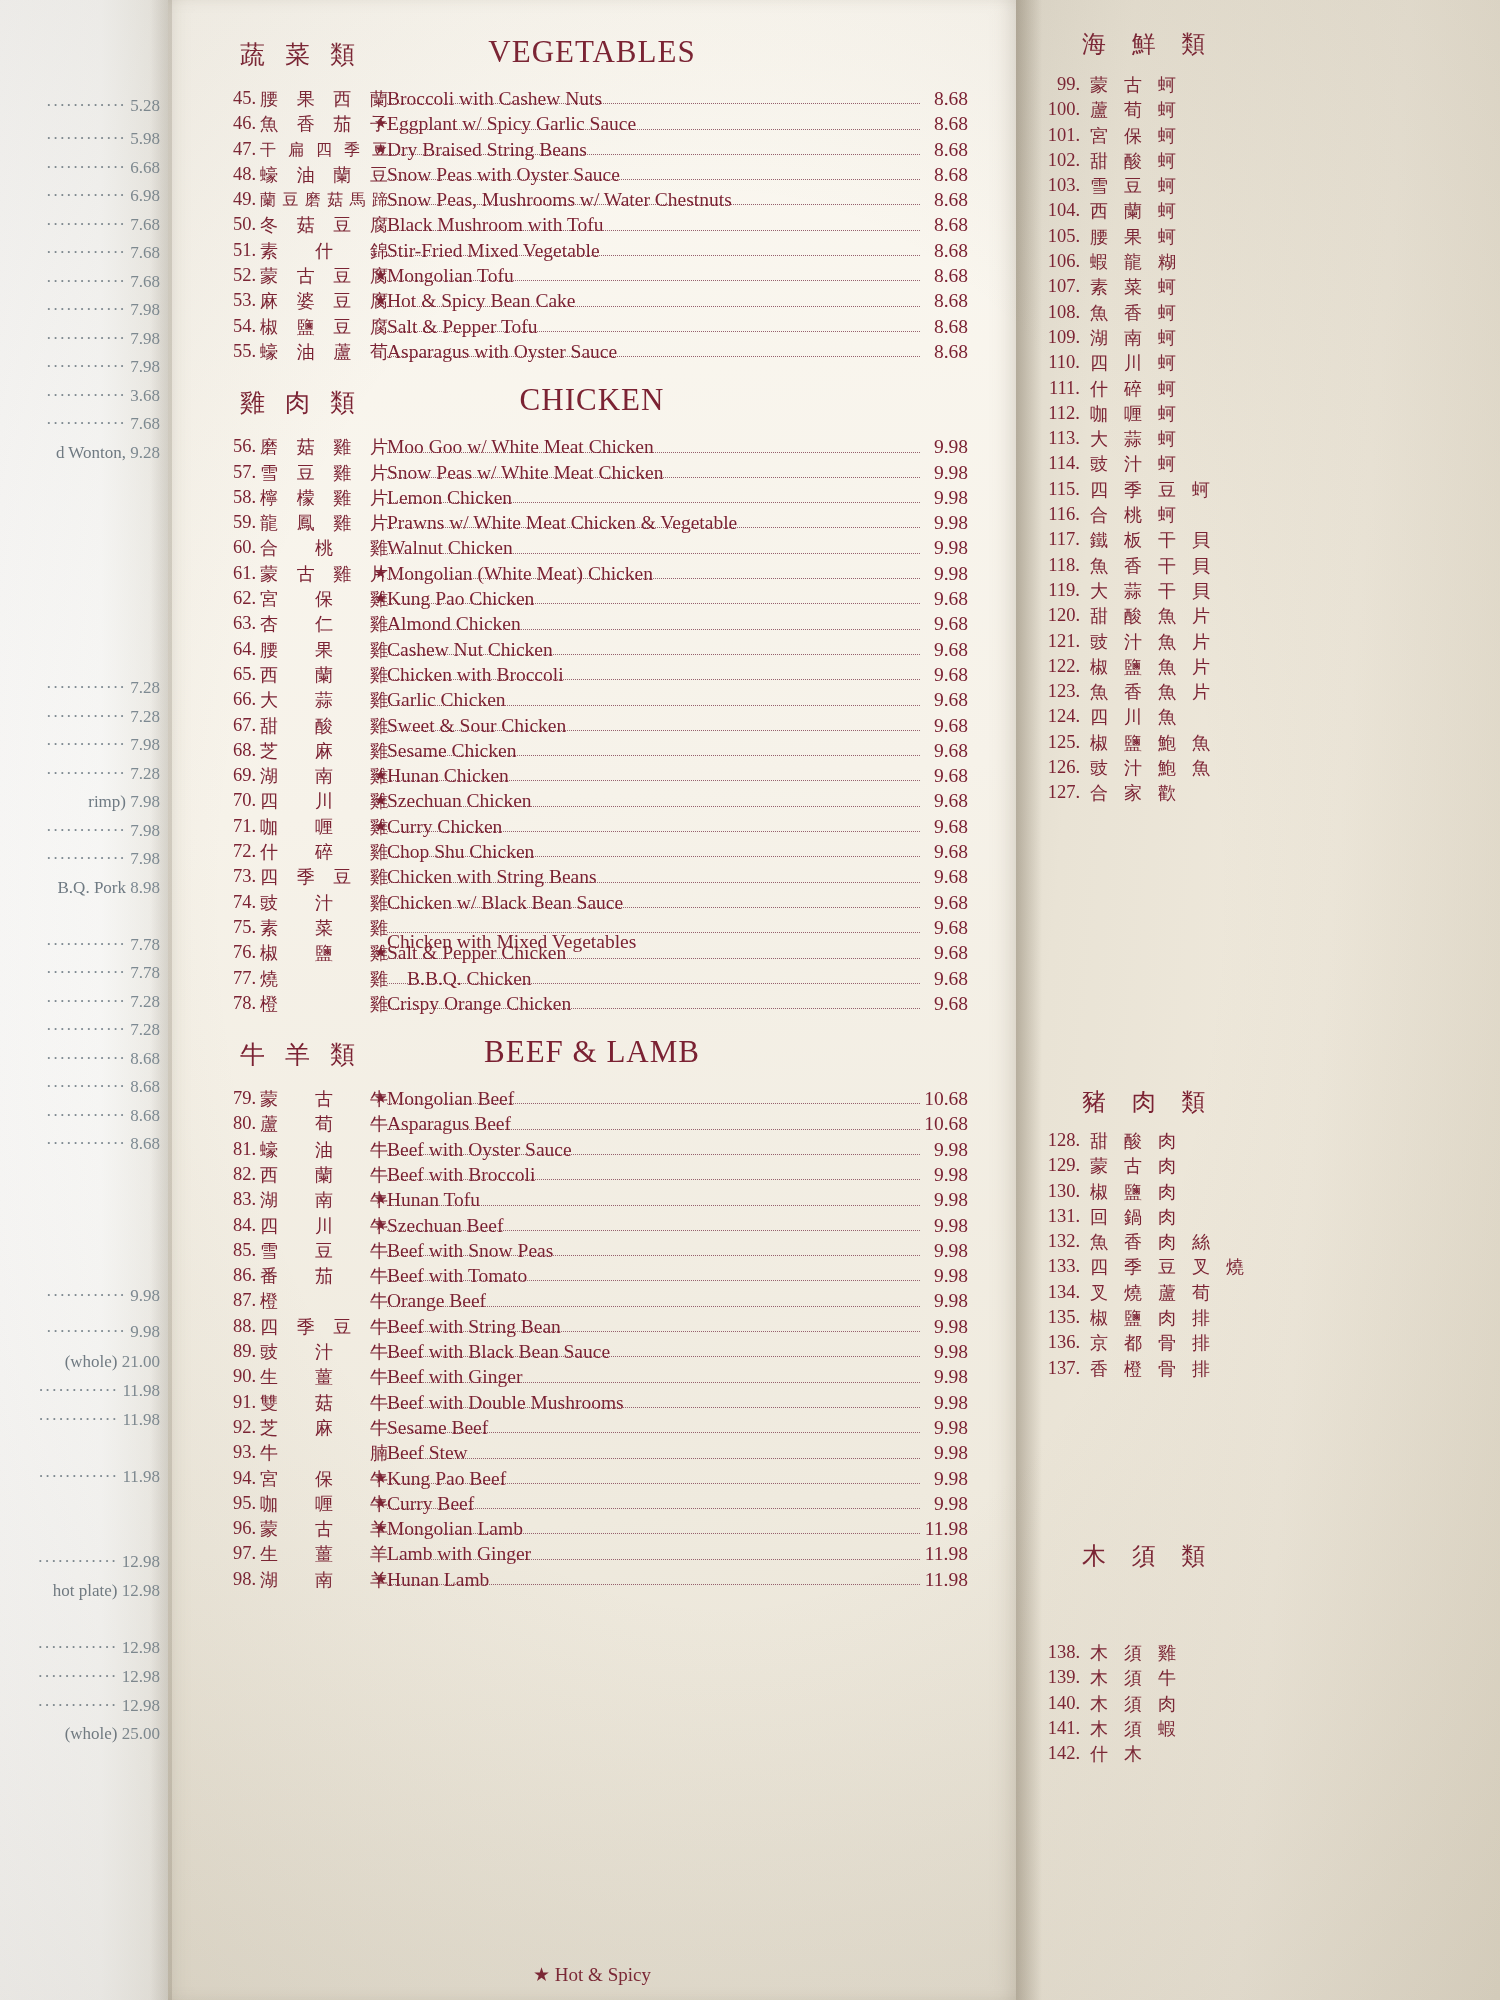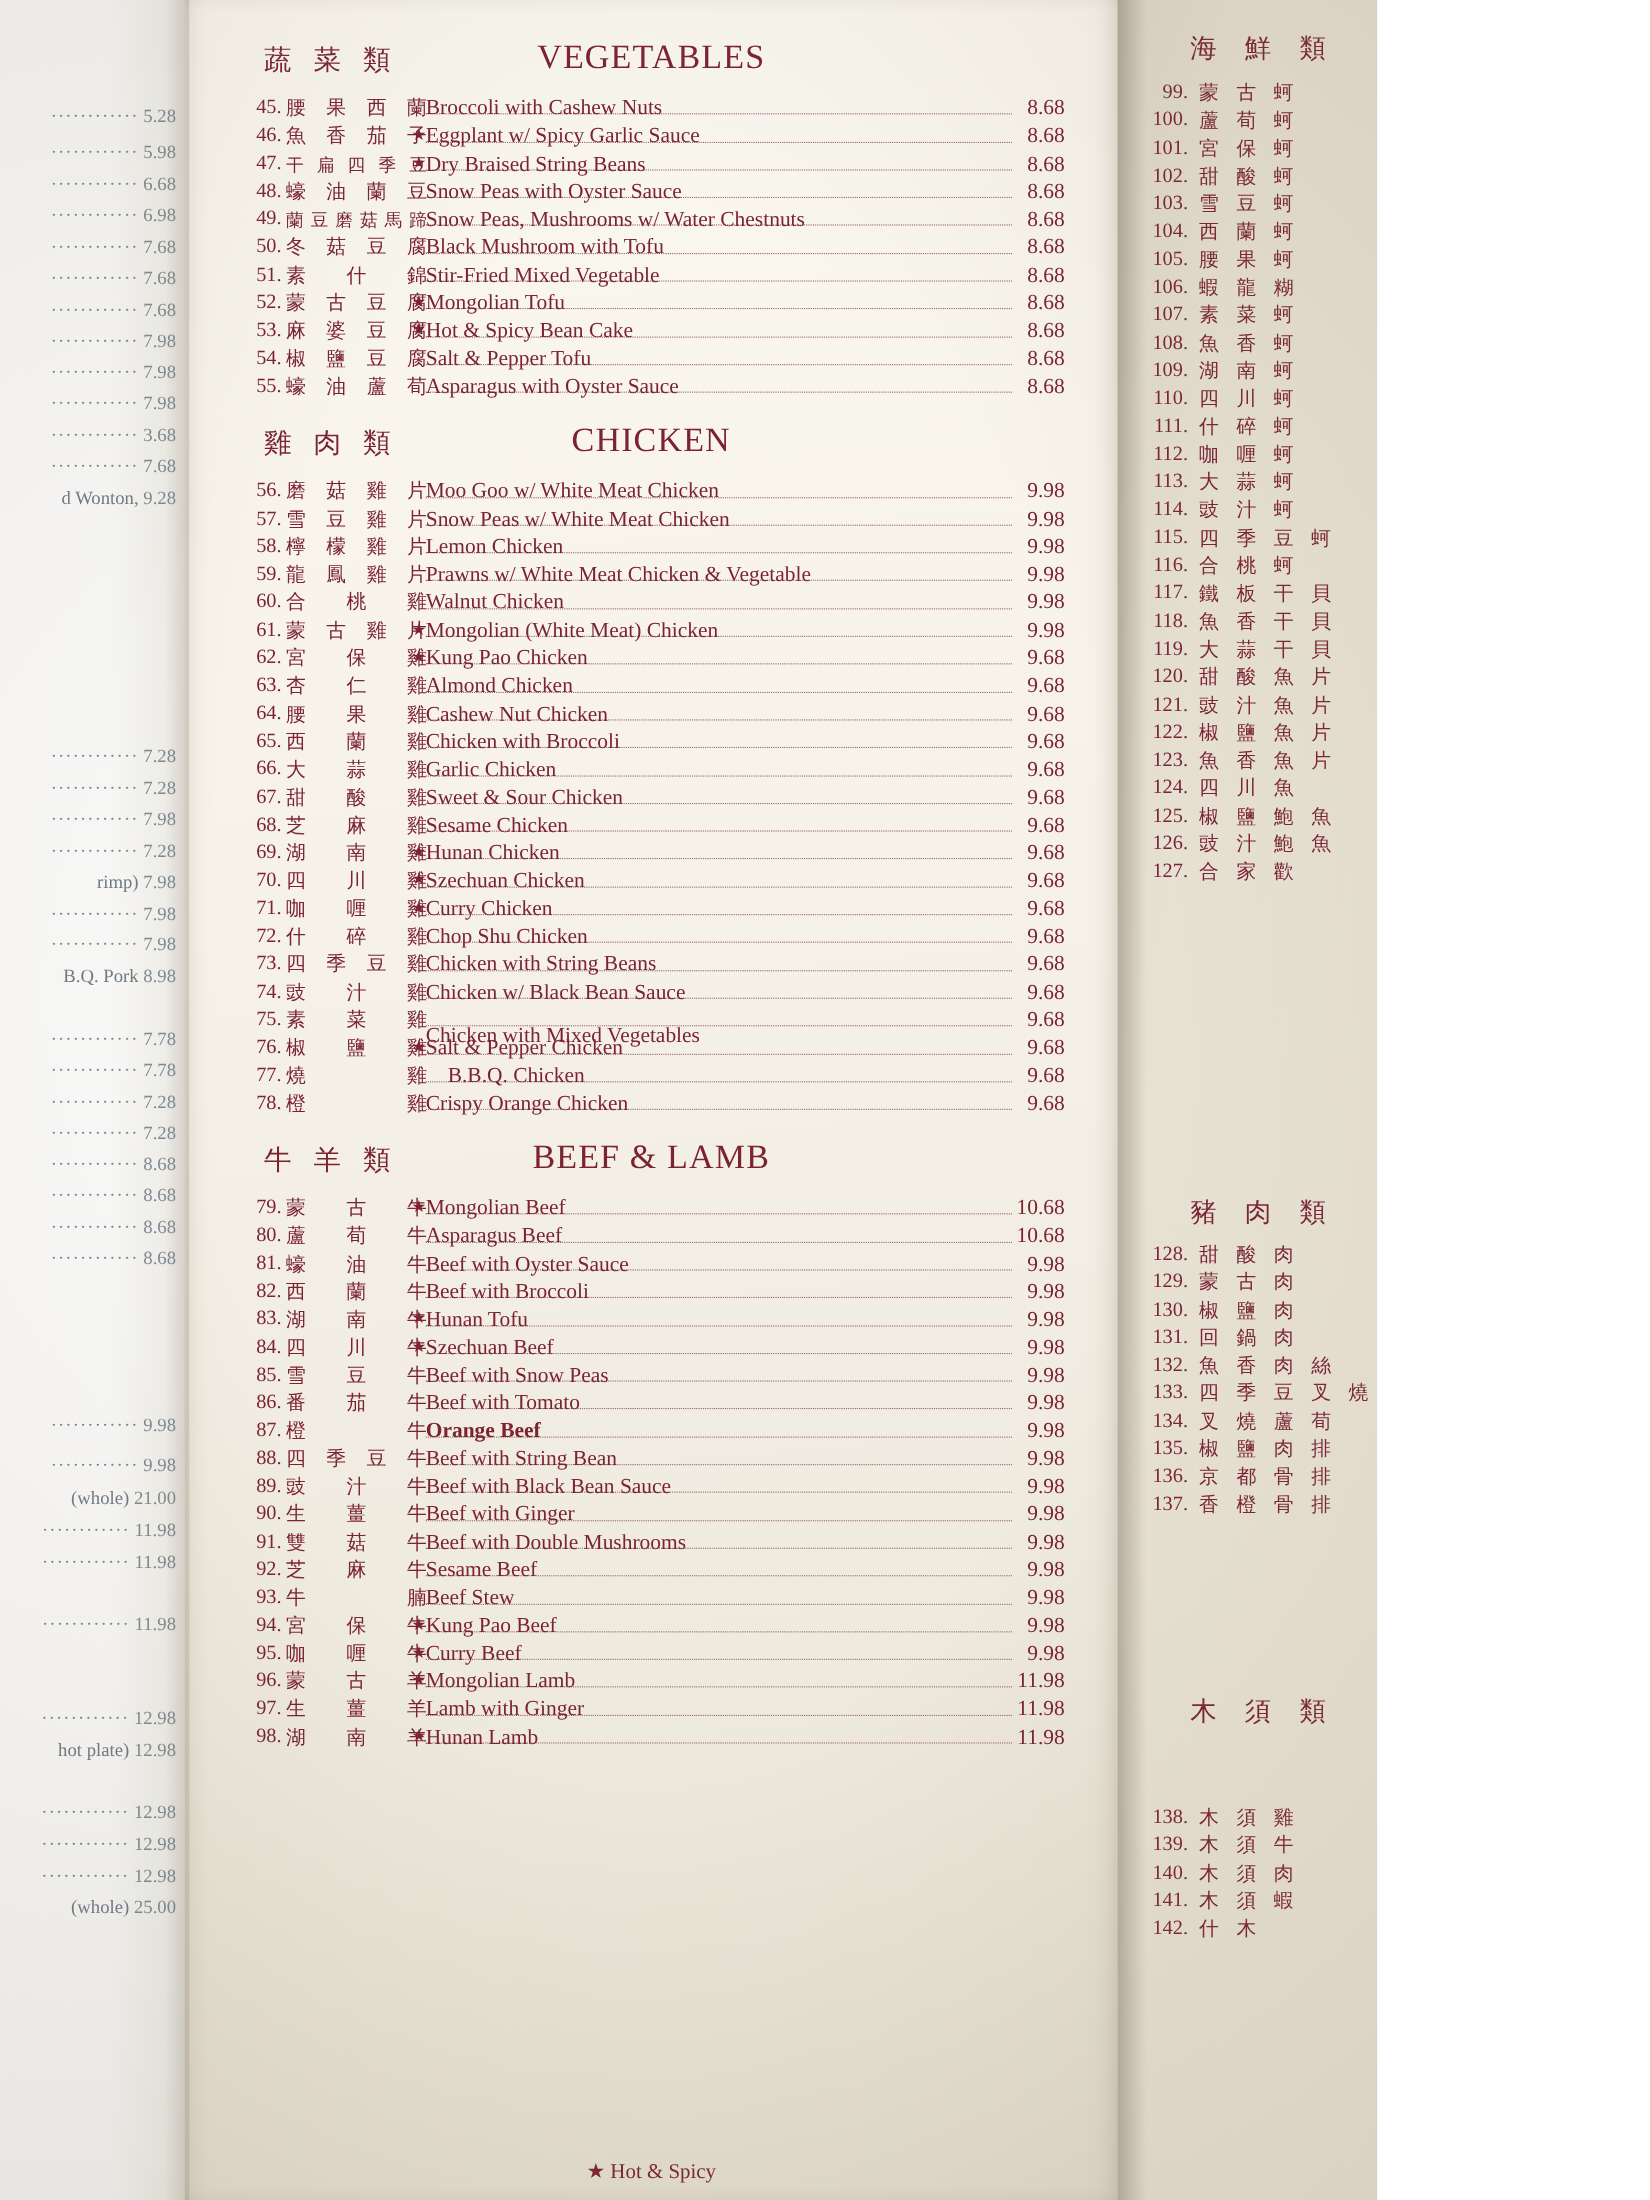--- a/index.html
+++ b/index.html
@@ -2,21 +2,21 @@
 <html><head>
 <meta charset="utf-8">
 <style>
   html, body {
     margin: 0;
     padding: 0;
     background: #ffffff;
   }
   #page {
     position: relative;
-    width: 1252px;
+    width: 1500px;
     height: 2000px;
     overflow: hidden;
     background: #f2efe9;
     font-family: "Liberation Serif", serif;
   }
   
   .panel-left {
     position: absolute;
     left: 0; top: 0;
     width: 168px; height: 2000px;
@@ -777,21 +777,21 @@
             <span class="en-name" style="background: linear-gradient(rgba(250, 247, 240, 0) 55%, rgba(250, 247, 240, 0) 100%);">Beef with Tomato</span>
             <span class="price">9.98</span>
           </div>
           <div class="row">
             <span class="num">87.</span>
             <span class="cn">
               <span>橙</span>
               <span>牛</span>
             </span>
             <span class="dots"></span>
-            <span class="en-name" style="background: linear-gradient(rgba(250, 247, 240, 0) 55%, rgba(250, 247, 240, 0) 100%); font-weight: bold;">Orange Beef</span>
+            <span class="en-name" style="background: linear-gradient(rgba(250, 247, 240, 0) 55%, rgba(250, 247, 240, 0) 100%);">Orange Beef</span>
             <span class="price">9.98</span>
           </div>
           <div class="row">
             <span class="num">88.</span>
             <span class="cn">
               <span>四</span>
               <span>季</span>
               <span>豆</span>
               <span>牛</span>
             </span>

